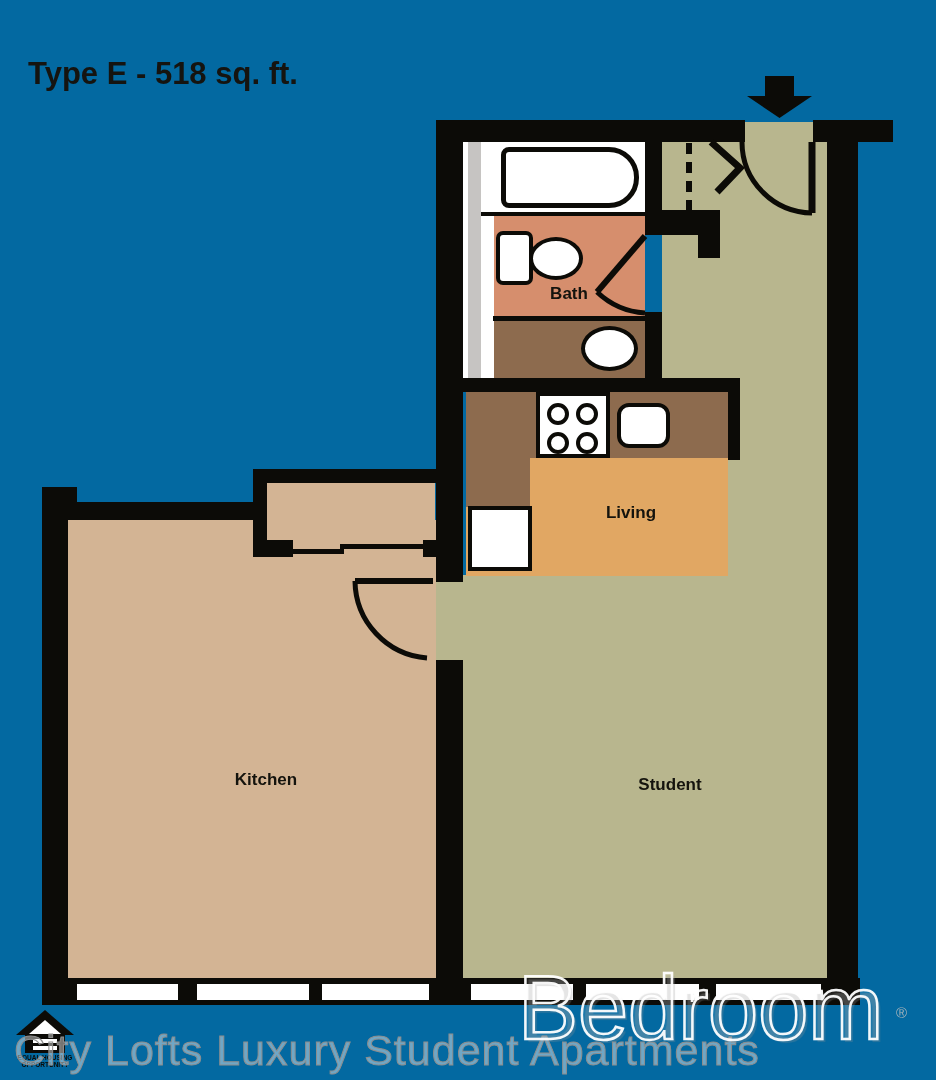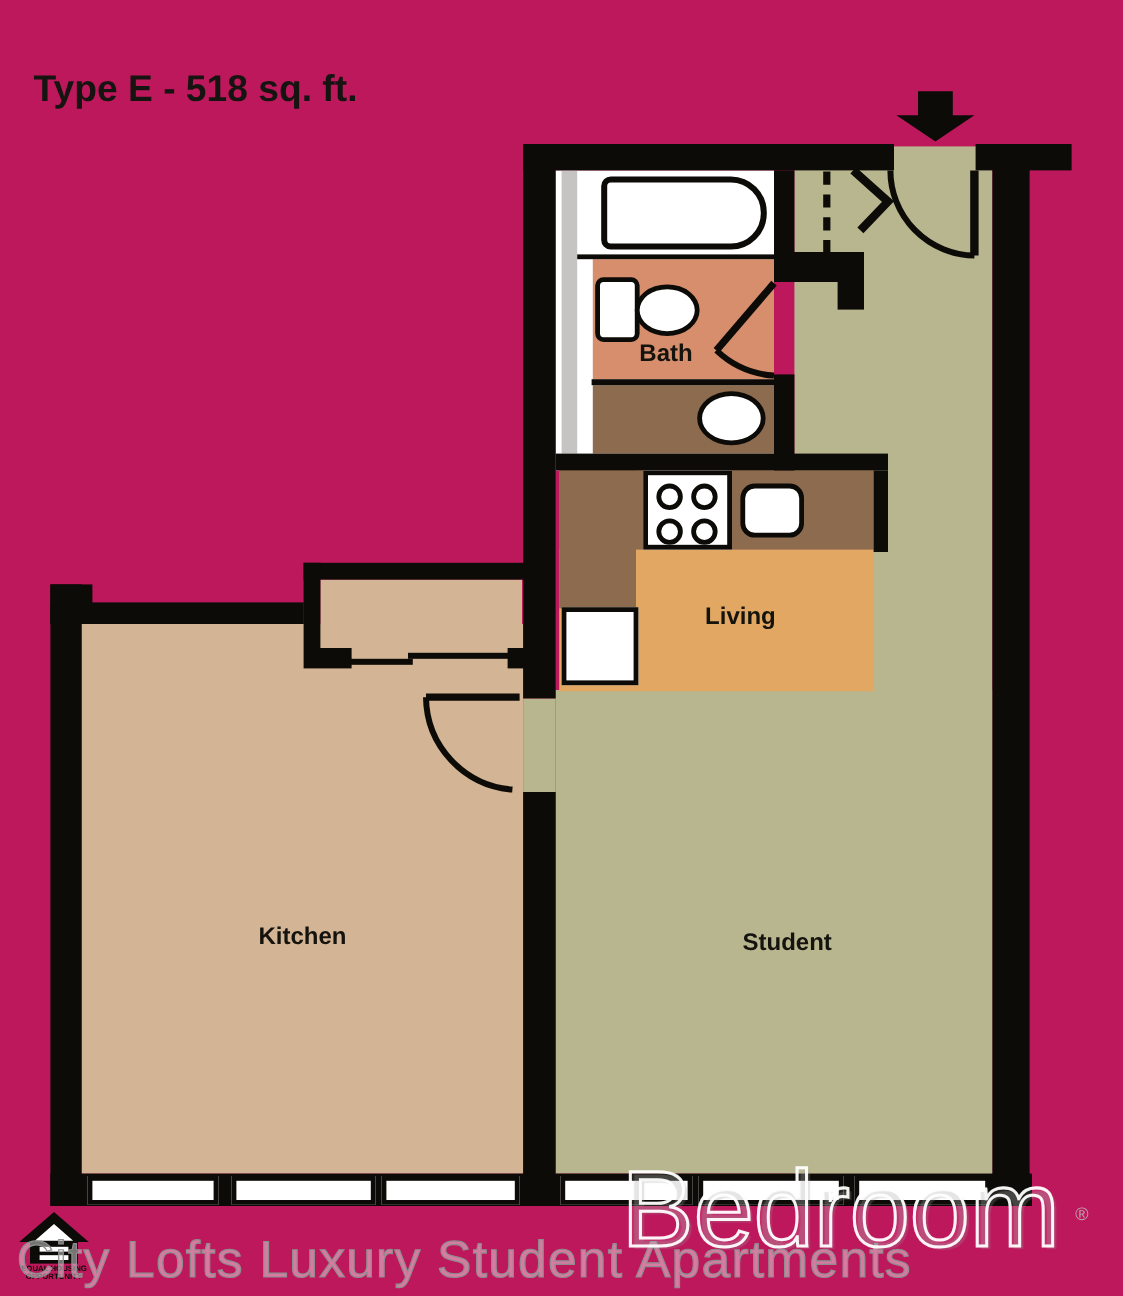--- a/index.html
+++ b/index.html
@@ -1,29 +1,29 @@
 <!DOCTYPE html>
 <html><head>
 <meta charset="utf-8">
 <style>
   html,body{margin:0;padding:0;background:#fff;}
-  #stage{position:relative;width:936px;height:1080px;background:#be185d;overflow:hidden;
+  #stage{position:relative;width:936px;height:1080px;background:#0369a1;overflow:hidden;
          font-family:"Liberation Sans",sans-serif;}
   .abs{position:absolute;box-sizing:border-box;}
   .wall{background:#0c0b07;}
   .floor-living{background:#b8b68e;}
   .floor-bed{background:#d3b494;}
   .floor-kitchen{background:#e1a763;}
   .floor-counter{background:#8d6b4e;}
   .floor-bath{background:#d68e6d;}
   .chase{background:#c6c4c2;}
   .whitebg{background:#ffffff;}
   .fixture{background:#ffffff;border:4px solid #0c0b07;}
   .window{background:#ffffff;border:4px solid #0c0b07;}
-  .room-label{color:#14130d;font-weight:bold;font-size:20px;text-align:center;line-height:1;}
+  .room-label{color:#14130d;font-weight:bold;font-size:17px;text-align:center;line-height:1;margin-left:14px;}
   #title{left:28px;top:56px;font-size:31px;font-weight:bold;color:#151410;letter-spacing:0px;}
   #overlay{left:0;top:0;width:936px;height:1080px;pointer-events:none;z-index:50;}
   #wm-city{left:14px;top:1026px;z-index:60;font-size:43px;font-weight:normal;white-space:nowrap;
            color:rgba(245,245,245,0.45);-webkit-text-stroke:1px #8e8e8e;letter-spacing:1px;}
   #wm-rentpath{left:518px;top:963px;z-index:60;font-size:90px;line-height:1;white-space:nowrap;
            color:rgba(255,255,255,0.10);-webkit-text-stroke:2.5px rgba(255,255,255,0.95);
            text-shadow:3px 3px 1px rgba(150,150,150,0.28);}
   #wm-reg{left:896px;top:1004px;z-index:60;font-size:15px;color:rgba(190,190,190,0.85);}
   .eho-text{z-index:55;font-size:6.5px;font-weight:bold;color:#0c0b07;width:76px;text-align:center;
             letter-spacing:0px;line-height:1.05;}

